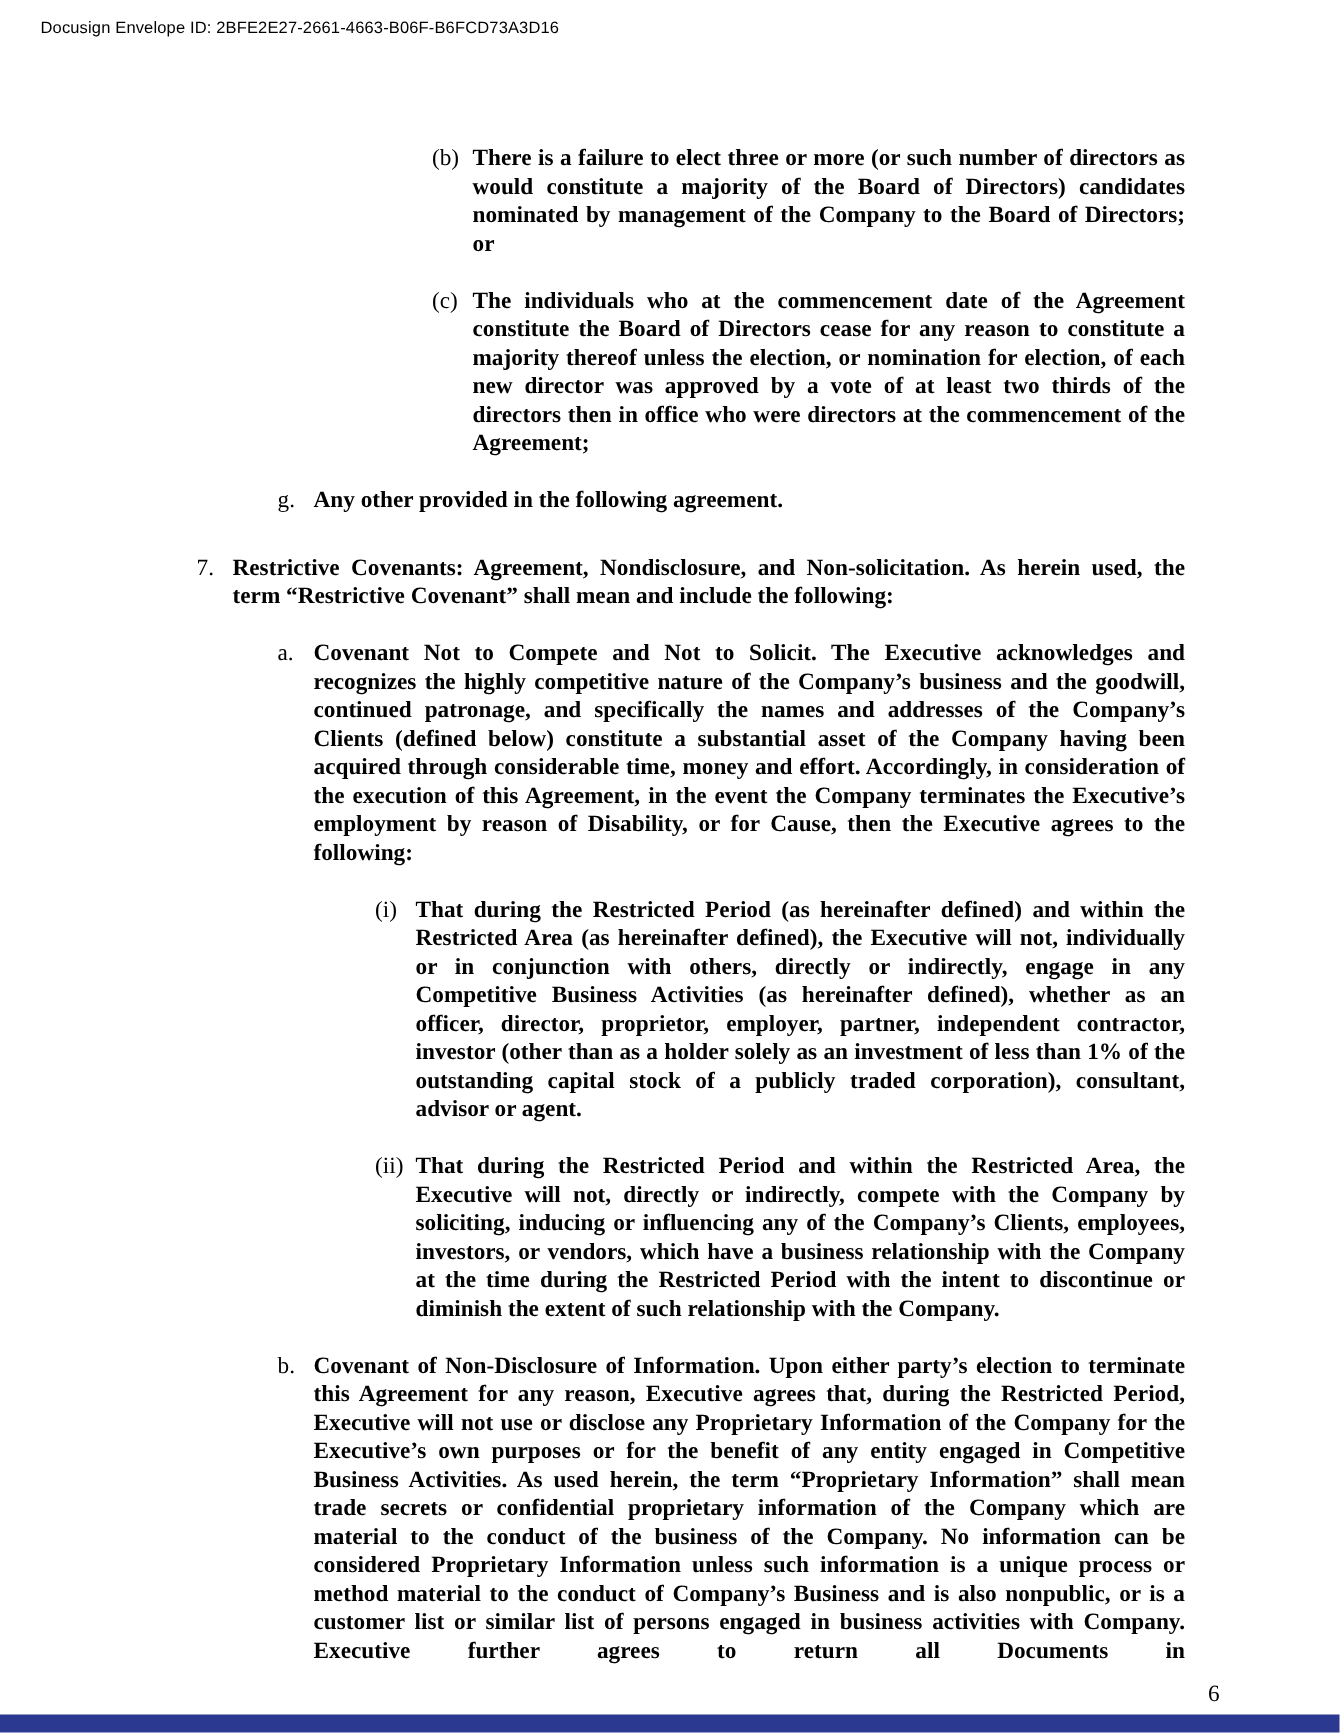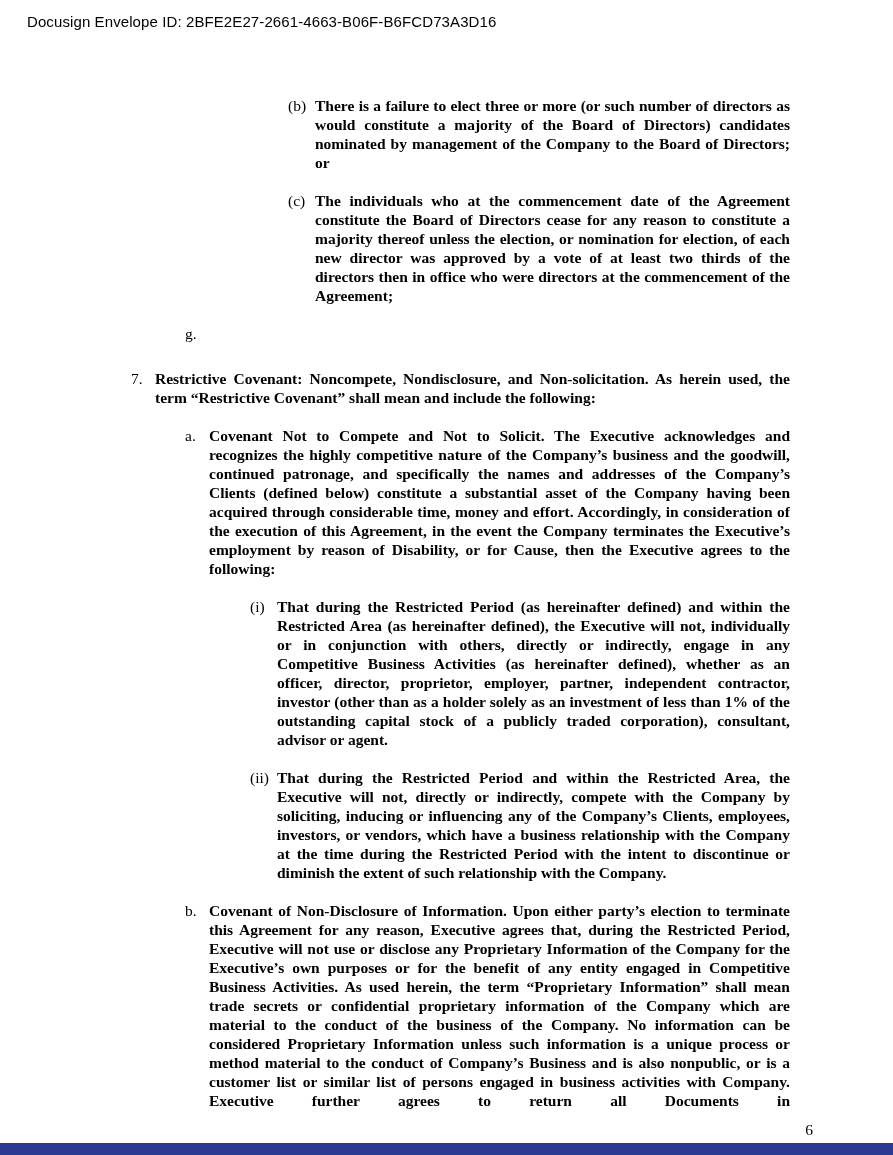--- a/index.html
+++ b/index.html
@@ -13,21 +13,21 @@
     position: relative;
     overflow: hidden;
     font-family: "Liberation Serif", serif;
     color: #000000;
   }
   .envelope-id {
     position: absolute;
     top: 13px;
     left: 27px;
     font-family: "Liberation Sans", sans-serif;
-    font-size: 15px;
+    font-size: 11px;
     letter-spacing: 0.1px;
     color: #000000;
   }
   .doc {
     position: absolute;
     top: 96px;
     left: 131px;
     width: 659px;
     font-size: 15.5px;
     line-height: 19px;
@@ -80,25 +80,26 @@
     <div class="text">There is a failure to elect three or more (or such number of directors as would constitute a majority of the Board of Directors) candidates nominated by management of the Company to the Board of Directors; or</div>
   </div>
 
   <div class="item lvl-3">
     <span class="marker">(c)</span>
     <div class="text">The individuals who at the commencement date of the Agreement constitute the Board of Directors cease for any reason to constitute a majority thereof unless the election, or nomination for election, of each new director was approved by a vote of at least two thirds of the directors then in office who were directors at the commencement of the Agreement;</div>
   </div>
 
   <div class="item lvl-2 space-after">
     <span class="marker">g.</span>
+    <div class="text">Any other provided in the following agreement.</div>
   </div>
 
   <div class="item lvl-1">
     <span class="marker">7.</span>
-    <div class="text">Restrictive Covenant: Noncompete,  Nondisclosure, and Non-solicitation.  As herein used, the term “Restrictive Covenant” shall mean and include the following:</div>
+    <div class="text">Restrictive Covenants: Agreement,  Nondisclosure, and Non-solicitation.  As herein used, the term “Restrictive Covenant” shall mean and include the following:</div>
   </div>
 
   <div class="item lvl-2">
     <span class="marker">a.</span>
     <div class="text">Covenant Not to Compete and Not to Solicit.  The Executive acknowledges and recognizes the highly competitive nature of the Company’s business and the goodwill, continued patronage, and specifically the names and addresses of the Company’s Clients (defined below) constitute a substantial asset of the Company having been acquired through considerable time, money and effort. Accordingly, in consideration of the execution of this Agreement, in the event the Company terminates the Executive’s employment by reason of Disability, or for Cause, then the Executive agrees to the following:</div>
   </div>
 
   <div class="item lvl-3r">
     <span class="marker">(i)</span>
     <div class="text">That during the Restricted Period (as hereinafter defined) and within the Restricted Area (as hereinafter defined), the Executive will not, individually or in conjunction with others, directly or indirectly, engage in any Competitive Business Activities (as hereinafter defined), whether as an officer, director, proprietor, employer, partner, independent contractor, investor (other than as a holder solely as an investment of less than 1% of the outstanding capital stock of a publicly traded corporation), consultant, advisor or agent.</div>

